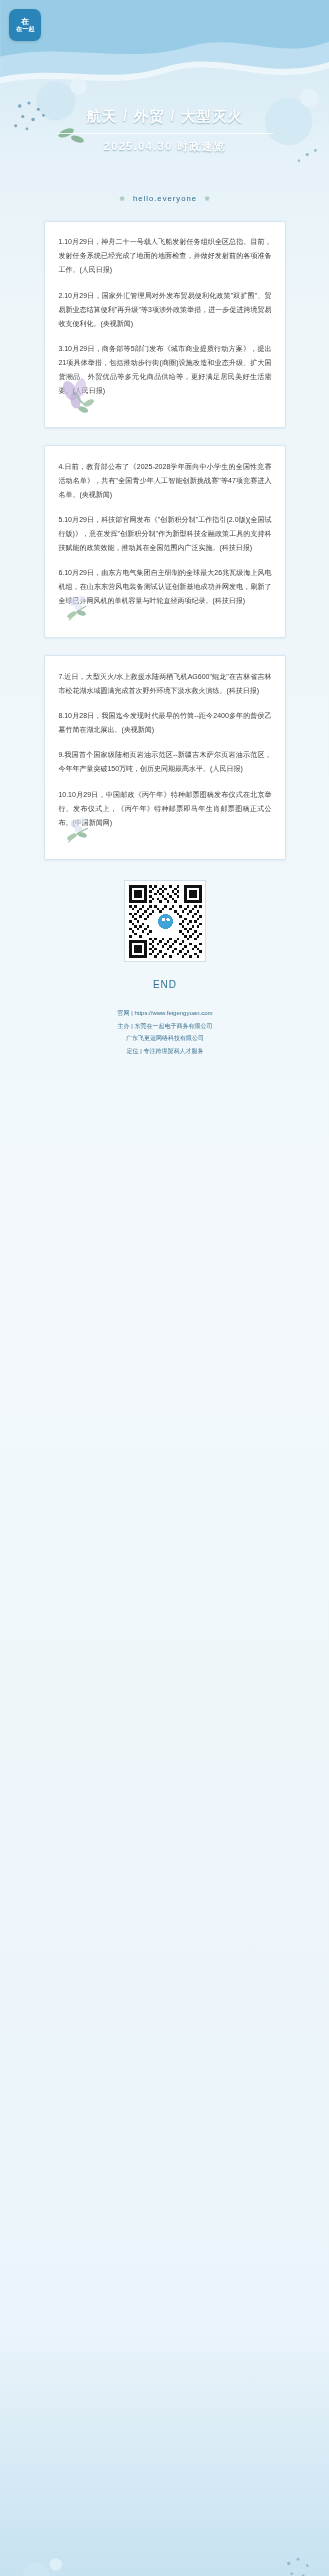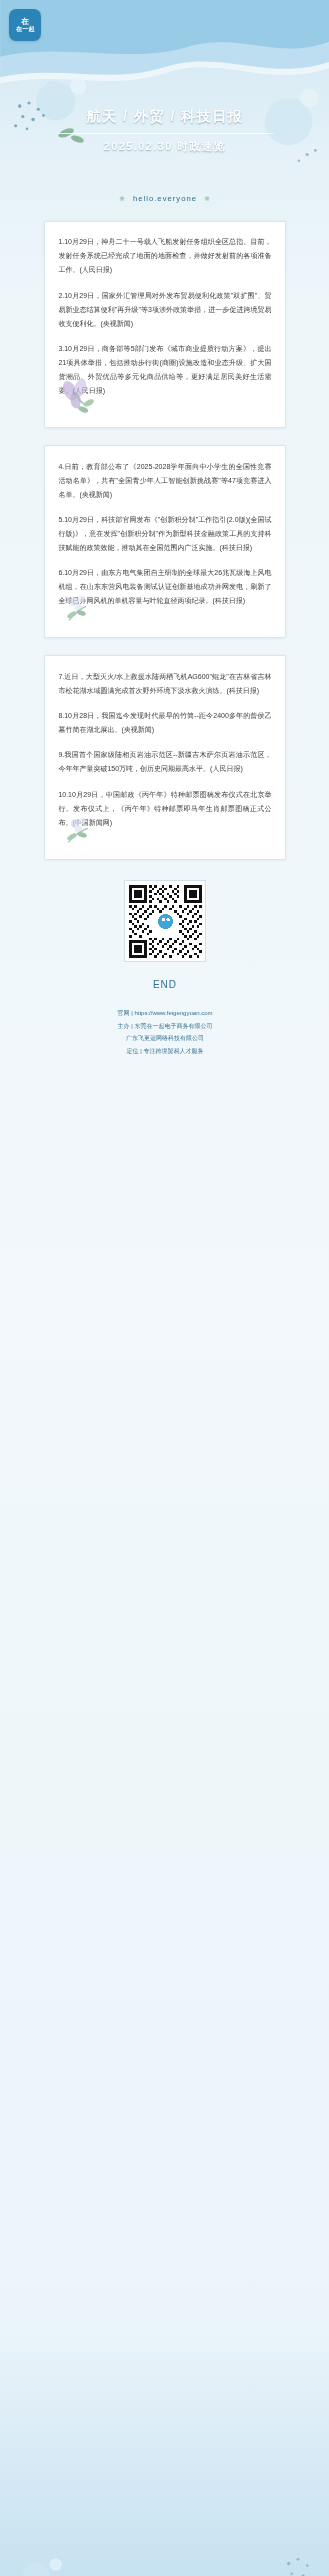--- a/index.html
+++ b/index.html
@@ -155,23 +155,23 @@
       </g>
     </svg>
   </div>
 
   <div class="logo">
     <span>在</span>
     <span style="font-size:6.2px;letter-spacing:0">在一起</span>
   </div>
 
   <div class="titlewrap">
-    <div class="title-line">航天 / 外贸 / 科技日报</div>
+    <div class="title-line">航天 / 外贸 / 大型灭火</div>
     <div class="title-rule"></div>
-    <div class="subtitle">2025.02.30 时政速览</div>
+    <div class="subtitle">2025.04.30 时政速览</div>
   </div>
 
   <div class="hello">
     <span class="leaf">❋</span>
     <span>hello.everyone</span>
     <span class="leaf">❋</span>
   </div>
 
   <div class="card">
     <p>1.10月29日，神舟二十一号载人飞船发射任务组织全区总指。目前，发射任务系统已经完成了地面的地面检查，并做好发射前的各项准备工作。(人民日报)</p>

